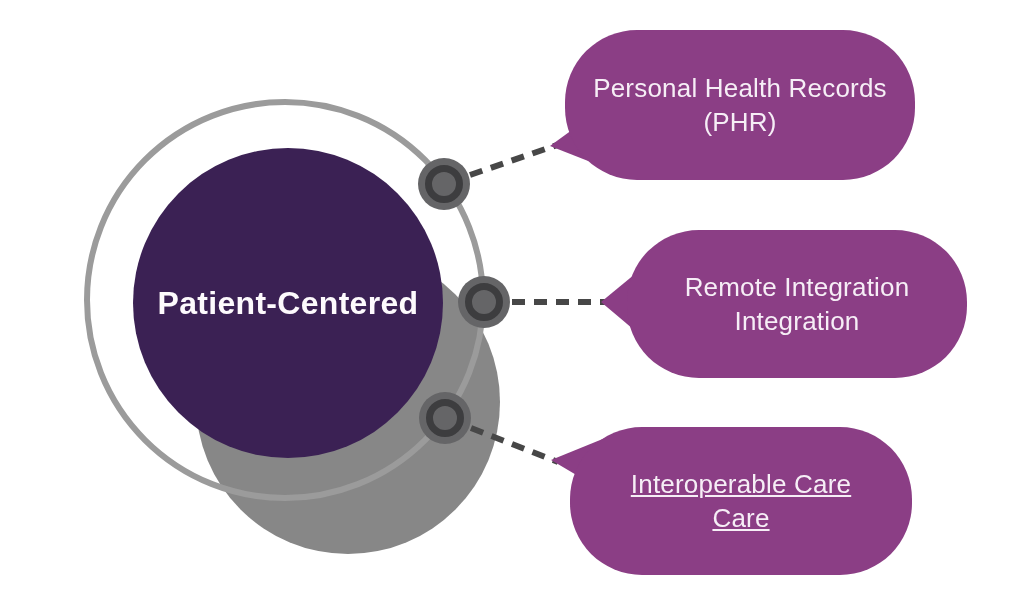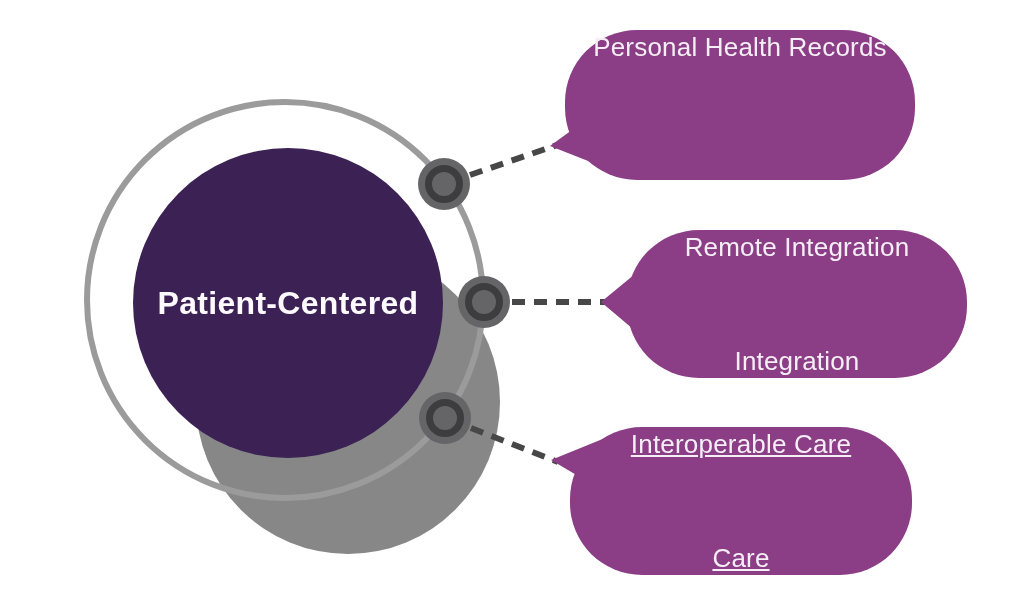--- a/index.html
+++ b/index.html
@@ -9,21 +9,21 @@
   }
   #shapes{position:absolute;left:0;top:0;width:1024px;height:597px;}
   .center-title{
     position:absolute;left:128px;top:258px;width:320px;height:90px;
     display:flex;flex-direction:column;align-items:center;justify-content:center;
     color:#fdfafd;font-weight:700;font-size:32px;line-height:1.28;
     text-align:left;letter-spacing:0.3px;
   }
   .bubble{
     position:absolute;background:#8b3e85;border-radius:72px;
-    display:flex;flex-direction:column;align-items:center;justify-content:space-between;
+    display:flex;flex-direction:column;align-items:center;justify-content:center;
     color:#f6eef6;font-size:26px;line-height:1.32;text-align:center;
     letter-spacing:0.2px;
   }
   #bubble-phr{left:565px;top:30px;width:350px;height:150px;}
   #bubble-remote{left:627px;top:230px;width:340px;height:148px;}
   #bubble-careplans{left:570px;top:427px;width:342px;height:148px;text-decoration:underline;}
 </style>
 </head>
 <body>
 
@@ -58,20 +58,21 @@
     <polygon points="601,302 652,260 652,345" fill="#8b3e85"></polygon>
     <polygon points="551,460 610,436 612,496" fill="#8b3e85"></polygon>
   </svg>
 
   <div class="center-title">
     <span>Patient-Centered</span>
   </div>
 
   <div class="bubble" id="bubble-phr">
     <span>Personal Health Records</span>
+    <span>(PHR)</span>
   </div>
 
   <div class="bubble" id="bubble-remote">
     <span>Remote Integration</span>
     <span>Integration</span>
   </div>
 
   <div class="bubble" id="bubble-careplans">
     <span>Interoperable Care</span>
     <span>Care</span>

